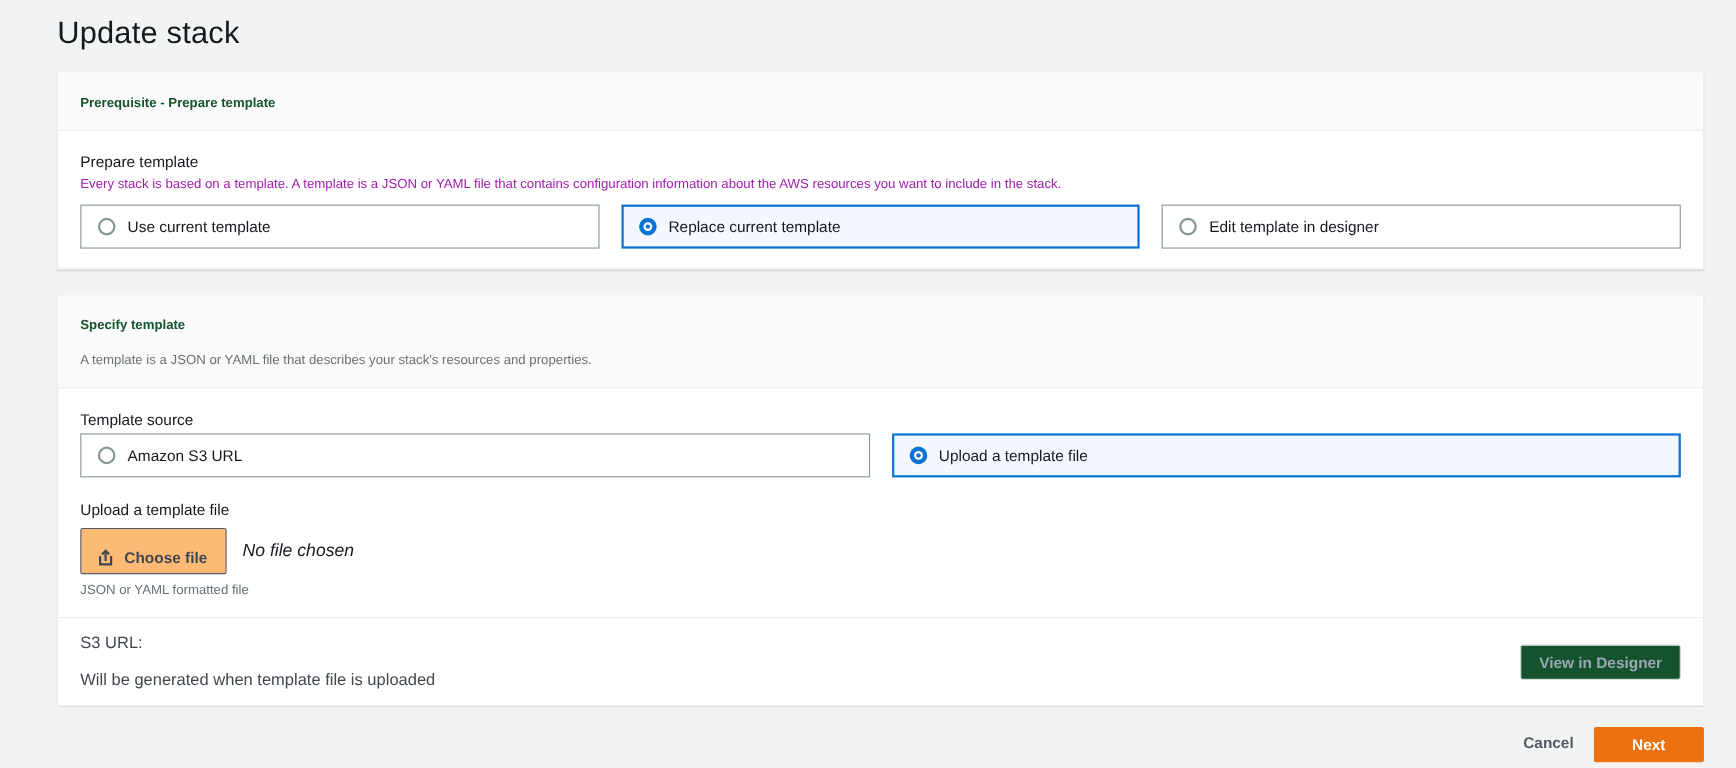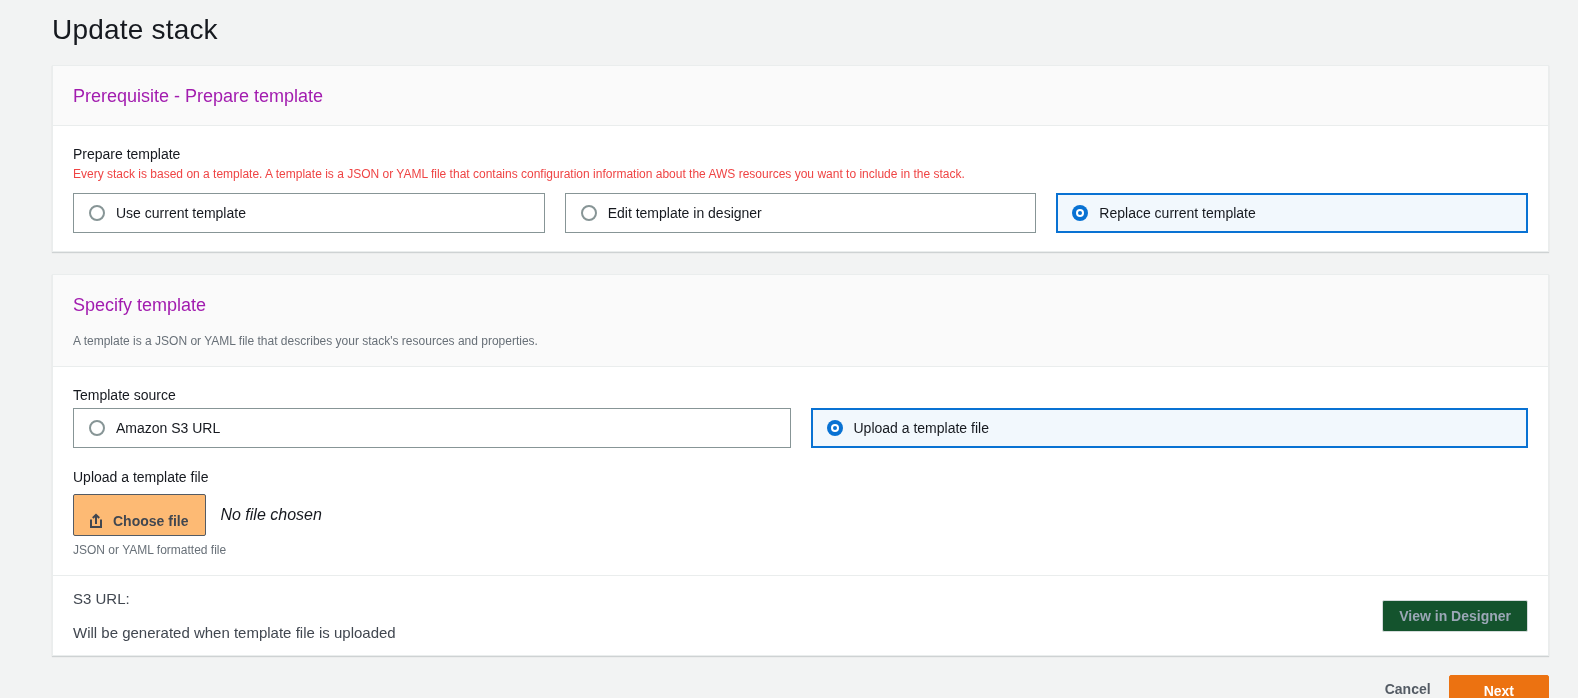--- a/index.html
+++ b/index.html
@@ -23,38 +23,38 @@
     border: 1px solid #eaeded;
     box-shadow: 0 1px 1px 0 rgba(0,28,36,0.15);
     margin-bottom: 22px;
   }
   .card-header {
     background: #fafafa;
     border-bottom: 1px solid #eaeded;
     padding: 20px 20px 18px 20px;
   }
   .card-title {
-    font-size: 18px;
-    font-weight: 400;
-    color: #a21caf;
+    font-size: 12px;
+    font-weight: 700;
+    color: #14532d;
   }
   .card-subtitle {
     font-size: 12px;
     color: #687078;
     margin-top: 18px;
   }
   .card-body { padding: 20px 20px 18px 20px; }
   .field-label {
     font-size: 14px;
     color: #16191f;
     margin-bottom: 5px;
   }
   .field-desc {
     font-size: 12px;
-    color: #ef4444;
+    color: #a21caf;
     margin-bottom: 12px;
   }
   .tile-row { display: flex; gap: 20px; }
   .tile {
     flex: 1;
     display: flex;
     align-items: center;
     gap: 11px;
     height: 40px;
     padding: 0 15px;
@@ -181,27 +181,27 @@
       <div class="card-title">Prerequisite - Prepare template</div>
     </div>
     <div class="card-body">
       <div class="field-label">Prepare template</div>
       <div class="field-desc">Every stack is based on a template. A template is a JSON or YAML file that contains configuration information about the AWS resources you want to include in the stack.</div>
       <div class="tile-row">
         <div class="tile">
           <span class="radio"></span>
           <span class="tile-label">Use current template</span>
         </div>
+        <div class="tile selected">
+          <span class="radio checked"></span>
+          <span class="tile-label">Replace current template</span>
+        </div>
         <div class="tile">
           <span class="radio"></span>
           <span class="tile-label">Edit template in designer</span>
-        </div>
-        <div class="tile selected">
-          <span class="radio checked"></span>
-          <span class="tile-label">Replace current template</span>
         </div>
       </div>
     </div>
   </section>
 
   <section class="card">
     <div class="card-header">
       <div class="card-title">Specify template</div>
       <div class="card-subtitle">A template is a JSON or YAML file that describes your stack's resources and properties.</div>
     </div>

